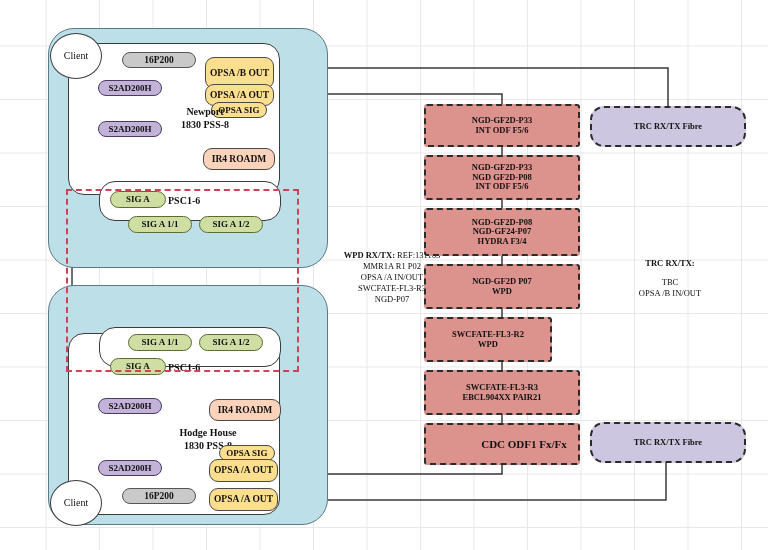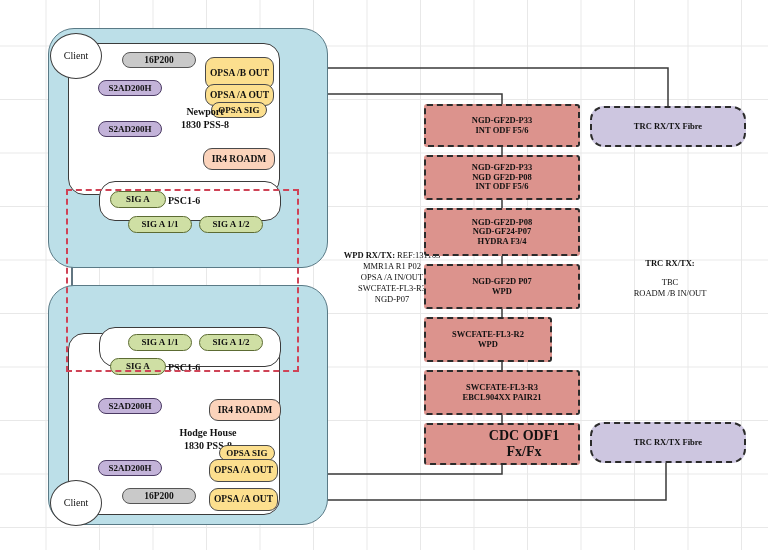--- a/index.html
+++ b/index.html
@@ -173,21 +173,21 @@
     <span class="stack-line">MMR1A R1 P02</span>
     <span class="stack-line">OPSA /A IN/OUT</span>
     <span class="stack-line">SWCFATE-FL3-R3</span>
     <span class="stack-line">NGD-P07</span>
   </div>
 
   <div class="lbl" style="left:605px;top:258px;width:130px;font-size:8.5px;">
     <span class="stack-line" style="font-weight:700;">TRC RX/TX:</span>
     <span class="stack-line" style="height:8px;">&nbsp;</span>
     <span class="stack-line">TBC</span>
-    <span class="stack-line">ROADM /B IN/OUT</span>
+    <span class="stack-line">OPSA /B IN/OUT</span>
   </div>
 
   <div class="node pinkbox" style="left:424px;top:104px;width:156px;height:43px;font-size:8.5px;">
     <span>NGD-GF2D-P33</span>
     <span>INT ODF F5/6</span>
   </div>
 
   <div class="node pinkbox" style="left:424px;top:155px;width:156px;height:45px;font-size:8.5px;">
     <span>NGD-GF2D-P33</span>
     <span>NGD GF2D-P08</span>
@@ -208,21 +208,21 @@
   <div class="node pinkbox" style="left:424px;top:317px;width:128px;height:45px;font-size:8.5px;">
     <span>SWCFATE-FL3-R2</span>
     <span>WPD</span>
   </div>
 
   <div class="node pinkbox" style="left:424px;top:370px;width:156px;height:45px;font-size:8.5px;">
     <span>SWCFATE-FL3-R3</span>
     <span>EBCL904XX PAIR21</span>
   </div>
 
-  <div class="node pinkbox" style="left:424px;top:423px;width:156px;height:42px;font-size:14px;padding-left:44px;">
+  <div class="node pinkbox" style="left:424px;top:423px;width:156px;height:42px;font-size:11px;padding-left:44px;">
     <span>CDC ODF1 Fx/Fx</span>
   </div>
 
   <div class="node lavbox" style="left:590px;top:106px;width:156px;height:41px;font-size:8.5px;">TRC RX/TX Fibre</div>
 
   <div class="node lavbox" style="left:590px;top:422px;width:156px;height:41px;font-size:8.5px;">TRC RX/TX Fibre</div>
 
 </div>
 
 </body></html>

